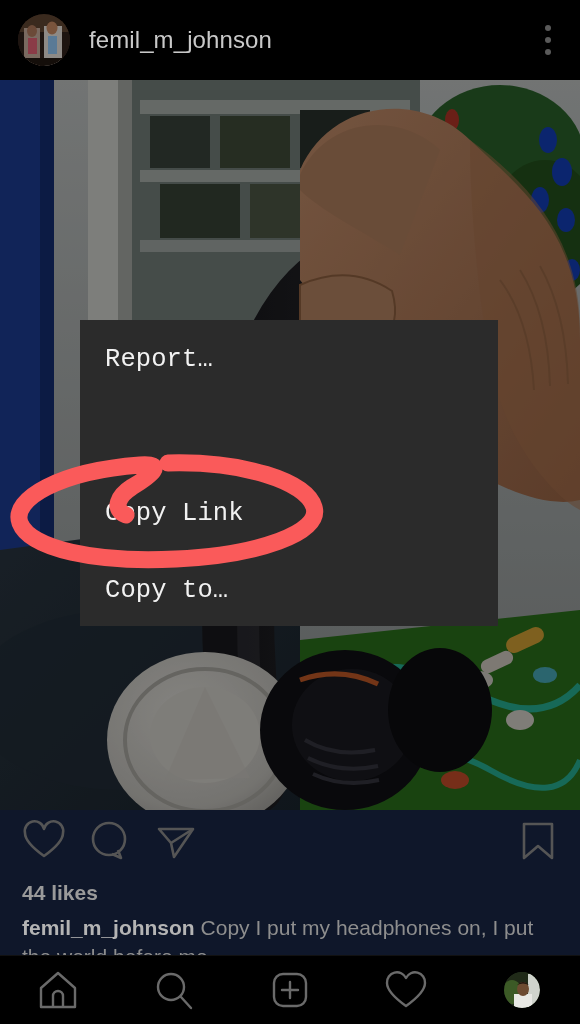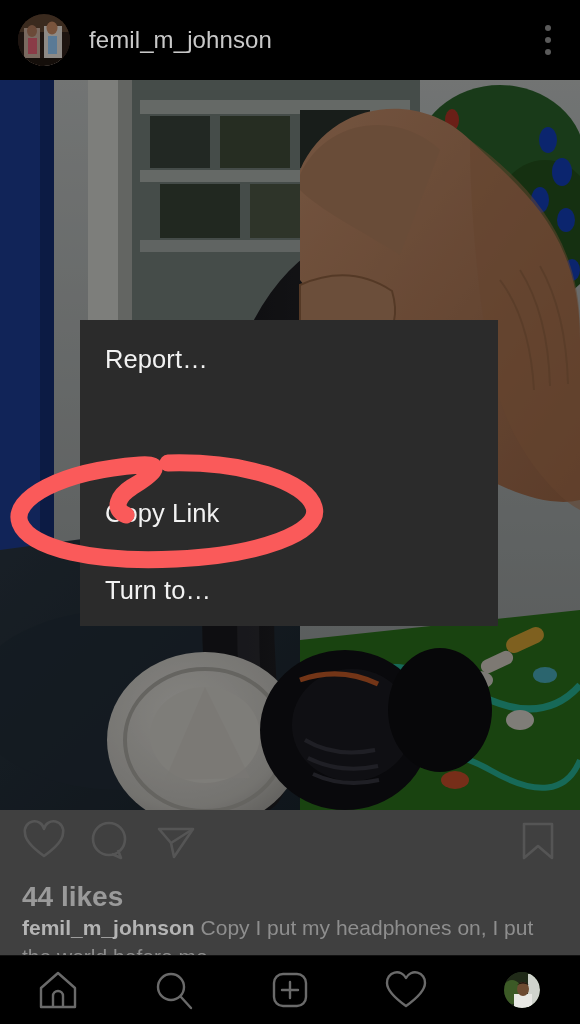--- a/index.html
+++ b/index.html
@@ -2,21 +2,21 @@
 <html><head>
 <meta charset="utf-8">
 <style>
   * { margin:0; padding:0; box-sizing:border-box; }
   html, body {
     width:580px; height:1024px;
     background:#000;
     font-family:"Liberation Sans", sans-serif;
     overflow:hidden;
   }
-  .phone { position:relative; width:580px; height:1024px; background:#404040; overflow:hidden; }
+  .phone { position:relative; width:580px; height:1024px; background:#0f172a; overflow:hidden; }
 
   
   .post-header {
     position:absolute; top:0; left:0; width:580px; height:80px;
     background:#000; display:flex; align-items:center; padding:0 18px;
   }
   .avatar {
     width:52px; height:52px; border-radius:50%; overflow:hidden;
     flex:0 0 auto; position:relative; background:#2a1e18;
   }
@@ -36,21 +36,21 @@
     background:#10141a;
   }
   .photo-wrap svg { display:block; width:580px; height:730px; }
   .scrim {
     position:absolute; inset:0; background:rgba(0,0,0,0.45); pointer-events:none;
   }
 
   
   .dialog {
     position:absolute; left:80px; top:320px; width:418px; height:306px;
-    background:#2b2b2b; z-index:5;
+    background:#2b2b2b; z-index:5;font-family:Liberation Mono, monospace;
   }
   .dialog-item {
     position:absolute; left:25px; color:#f2f2f2; font-size:25.5px;
     letter-spacing:.1px; white-space:nowrap;
   }
   .di0 { top:25px; }
   .di1 { top:102px; }
   .di2 { top:179px; }
   .di3 { top:256px; }
 
@@ -67,21 +67,21 @@
     display:flex; align-items:center; padding:0 22px;
   }
   .action-bar .ic { width:44px; height:44px; margin-right:22px; }
   .action-bar .ic svg { display:block; width:100%; height:100%; }
   .action-bar .spacer { flex:1; }
   .action-bar .bookmark { width:40px; height:44px; margin-right:0; }
 
   
   .likes {
     position:absolute; top:881px; left:22px;
-    color:#9a9a9a; font-size:28px; font-weight:bold;
+    color:#9a9a9a; font-size:21px; font-weight:bold;
   }
   .caption {
     position:absolute; top:913px; left:22px; width:545px;
     font-size:21px; line-height:29px; color:#8e8e8e;
   }
   .caption .cap-user { color:#b4b4b4; font-weight:bold; }
   .caption-clip { position:absolute; top:913px; left:0; width:580px; height:42px; overflow:hidden; }
 
   
   .bottom-nav {
@@ -239,21 +239,21 @@
         <path d="M520 190 q 28 44 30 116"></path>
         <path d="M540 186 q 26 46 28 118"></path>
       </g>
     </svg>
     <div class="scrim"></div>
   </div>
 
   <div class="dialog">
     <div class="dialog-item di0">Report…</div>
     <div class="dialog-item di2">Copy Link</div>
-    <div class="dialog-item di3">Turn to…</div>
+    <div class="dialog-item di3">Copy to…</div>
   </div>
 
   <div class="annotation">
     <svg viewBox="0 0 340 115">
       <path d="M168 8 C 243 6, 306 26, 314 52 C 322 78, 258 100, 176 104
                C 96 108, 30 94, 20 68 C 11 44, 60 16, 140 10
                C 166 8, 152 20, 132 32 C 118 41, 112 54, 126 60" fill="none" stroke="#fa5a5a" stroke-width="17" stroke-linecap="round" stroke-linejoin="round"></path>
     </svg>
   </div>
 

